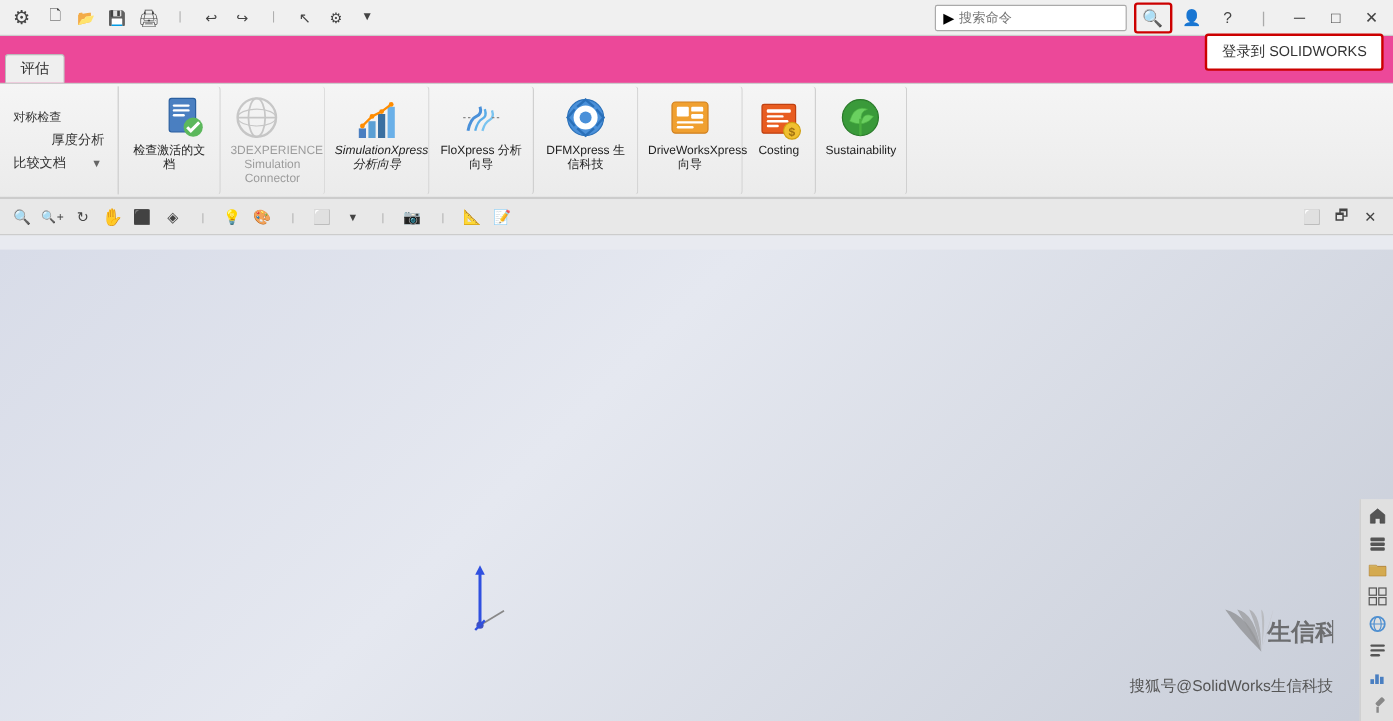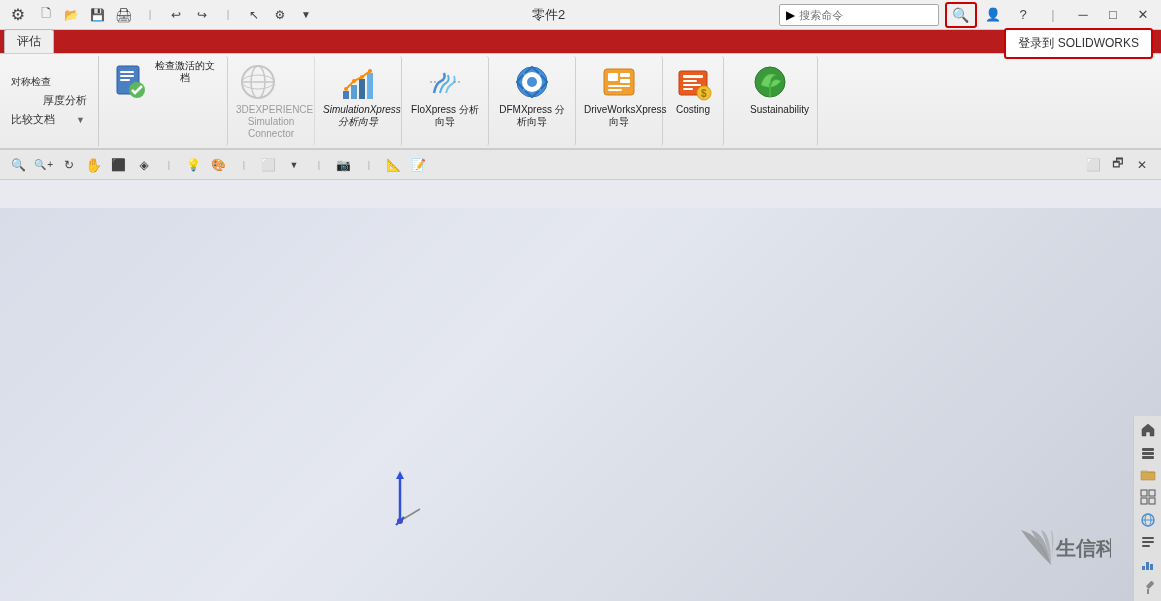--- a/index.html
+++ b/index.html
@@ -180,57 +180,56 @@
     <div class="qa-btn">💾</div>
     <div class="qa-btn" style="font-size:14px;">🖨</div>
     <div class="qa-btn" style="color:#aaa;font-size:10px;">|</div>
     <div class="qa-btn">↩</div>
     <div class="qa-btn">↪</div>
     <div class="qa-btn" style="color:#aaa;font-size:10px;">|</div>
     <div class="qa-btn">↖</div>
     <div class="qa-btn">⚙</div>
     <div class="qa-btn" style="font-size:10px;">▼</div>
   </div>
-  <div class="title-bar-center">零件2</div>
   <div class="title-bar-right">
 
     <div style="display:flex;align-items:center;background:white;border:1px solid #aaa;border-radius:2px;height:22px;padding:0 6px;min-width:160px;margin-right:4px;">
       <span style="font-size:12px;margin-right:4px;">▶</span>
       <input type="text" style="border: none; outline: none; font-size: 11px; width: 110px;" placeholder="搜索命令">
     </div>
     <div class="tb-btn" style="border:2px solid #cc0000;border-radius:3px;width:32px;height:26px;font-size:14px;">🔍</div>
     <div class="tb-btn">👤</div>
     <div class="tb-btn">?</div>
     <div class="tb-btn" style="color:#aaa;">|</div>
     <div class="tb-btn">─</div>
     <div class="tb-btn">□</div>
     <div class="tb-btn close">✕</div>
   </div>
 </div>
 
 <div class="login-popup">登录到 SOLIDWORKS</div>
 
-<div style="height:24px;background:#b91c1c;display:flex;align-items:flex-end;padding:0 4px;border-bottom:1px solid #ccc;">
+<div style="height:40px;background:#ec4899;display:flex;align-items:flex-end;padding:0 4px;border-bottom:1px solid #ccc;">
   <div class="ribbon-tab" style="background:#efefef;border:1px solid #bbb;border-bottom:none;padding:3px 12px;font-size:12px;border-radius:3px 3px 0 0;">
     <span>评估</span>
   </div>
 </div>
 
 <div style="height:96px;background:linear-gradient(to bottom,#f5f5f5,#ebebeb);border-bottom:2px solid #ccc;display:flex;align-items:stretch;padding:2px 4px;">
 
   <div style="display:flex;flex-direction:column;justify-content:center;border-right:1px solid #ccc;padding:4px 8px 4px 4px;gap:2px;min-width:80px;">
     <div style="font-size:10px;cursor:pointer;padding:1px 3px;color:#333;">对称检查</div>
     <div style="font-size:11px;cursor:pointer;padding:1px 3px;color:#333;margin-left:32px;">厚度分析</div>
     <div style="display:flex;align-items:center;gap:18px;">
       <div style="font-size:11px;cursor:pointer;padding:1px 3px;color:#333;">比较文档</div>
       <div style="font-size:9px;color:#666;">▼</div>
     </div>
   </div>
 
-  <div class="ribbon-tool large" style="flex-direction:row;align-items:flex-start;padding:4px 8px;border-right:1px solid #d0d0d0;">
+  <div class="ribbon-tool large" style="flex-direction:column;align-items:flex-end;padding:4px 8px;border-right:1px solid #d0d0d0;">
     <div style="width:44px;height:44px;display:flex;align-items:center;justify-content:center;font-size:28px;">
 
       <svg width="40" height="40" viewBox="0 0 40 40">
         <rect x="8" y="4" width="22" height="28" rx="2" fill="#4a7fc1" stroke="#2a5fa0" stroke-width="1"></rect>
         <rect x="11" y="9" width="14" height="2" rx="1" fill="white"></rect>
         <rect x="11" y="13" width="14" height="2" rx="1" fill="white"></rect>
         <rect x="11" y="17" width="10" height="2" rx="1" fill="white"></rect>
         <circle cx="28" cy="28" r="8" fill="#5cb85c"></circle>
         <polyline points="23,28 26,31 33,24" stroke="white" stroke-width="2.5" fill="none"></polyline>
       </svg>
@@ -284,21 +283,21 @@
       <svg width="38" height="38" viewBox="0 0 38 38">
         <circle cx="19" cy="19" r="15" fill="#4a90d9" stroke="#2a70b9" stroke-width="1"></circle>
         <circle cx="19" cy="19" r="10" fill="white"></circle>
         <circle cx="19" cy="19" r="5" fill="#4a90d9"></circle>
         <polyline points="12,10 19,4 26,10" stroke="#2a70b9" stroke-width="2" fill="none"></polyline>
         <polyline points="28,12 34,19 28,26" stroke="#2a70b9" stroke-width="2" fill="none"></polyline>
         <polyline points="26,28 19,34 12,28" stroke="#2a70b9" stroke-width="2" fill="none"></polyline>
         <polyline points="10,26 4,19 10,12" stroke="#2a70b9" stroke-width="2" fill="none"></polyline>
       </svg>
     </div>
-    <div style="font-size:10px;text-align:center;color:#222;line-height:1.2;max-width:70px;">DFMXpress 分析向导</div>
+    <div style="font-size:10px;text-align:center;color:#222;line-height:1.2;max-width:70px;">DFMXpress 生信科技</div>
   </div>
 
   <div class="ribbon-tool large" style="flex-direction:column;align-items:center;padding:4px 8px;border-right:1px solid #d0d0d0;">
     <div style="width:44px;height:44px;display:flex;align-items:center;justify-content:center;">
       <svg width="38" height="38" viewBox="0 0 38 38">
         <rect x="4" y="6" width="30" height="26" rx="3" fill="#f0a030" stroke="#d08020" stroke-width="1"></rect>
         <rect x="8" y="10" width="10" height="8" rx="1" fill="white"></rect>
         <rect x="20" y="10" width="10" height="4" rx="1" fill="white"></rect>
         <rect x="20" y="16" width="10" height="4" rx="1" fill="white"></rect>
         <rect x="8" y="22" width="22" height="2" rx="1" fill="white"></rect>
@@ -324,21 +323,21 @@
   </div>
 
   <div class="ribbon-tool large" style="flex-direction:column;align-items:center;padding:4px 8px;border-right:1px solid #d0d0d0;">
     <div style="width:44px;height:44px;display:flex;align-items:center;justify-content:center;">
       <svg width="38" height="38" viewBox="0 0 38 38">
         <circle cx="19" cy="19" r="15" fill="#3a9a3a" stroke="#2a7a2a" stroke-width="1"></circle>
         <path d="M10,22 Q14,8 25,12 Q18,14 20,22 Q22,14 30,18 Q22,28 10,22 Z" fill="#6ad060" stroke="#4ab040" stroke-width="0.5"></path>
         <path d="M19,34 L19,20" stroke="#4ab040" stroke-width="2"></path>
       </svg>
     </div>
-    <div style="font-size:10px;text-align:center;color:#222;line-height:1.2;margin-left:18px;">Sustainability</div>
+    <div style="font-size:10px;text-align:center;color:#222;line-height:1.2;">Sustainability</div>
   </div>
 
 
 </div>
 
 <div class="toolbar-row">
   <div class="toolbar-icon">🔍</div>
   <div class="toolbar-icon" style="font-size:10px;">🔍+</div>
   <div class="toolbar-icon">↻</div>
   <div class="toolbar-icon" style="font-size:14px;">✋</div>
@@ -439,15 +438,16 @@
       <svg width="120" height="50" viewBox="0 0 120 50">
 
         <path d="M60,40 Q50,10 30,5 Q40,20 60,40 Z" fill="#777" opacity="0.7"></path>
         <path d="M60,40 Q55,8 40,5 Q50,22 60,40 Z" fill="#888" opacity="0.7"></path>
         <path d="M60,40 Q60,8 50,5 Q58,24 60,40 Z" fill="#999" opacity="0.7"></path>
         <path d="M60,40 Q65,8 60,5 Q62,26 60,40 Z" fill="#aaa" opacity="0.7"></path>
         <path d="M60,40 Q70,8 70,5 Q64,26 60,40 Z" fill="#bbb" opacity="0.6"></path>
         <text x="65" y="30" font-size="20" font-weight="bold" fill="#555">生信科技</text>
       </svg>
     </div>
+    <div style="font-size:13px;color:#555;margin-top:4px;">搜狐号@SolidWorks生信科技</div>
   </div>
 
 </div>
 
 </body></html>

